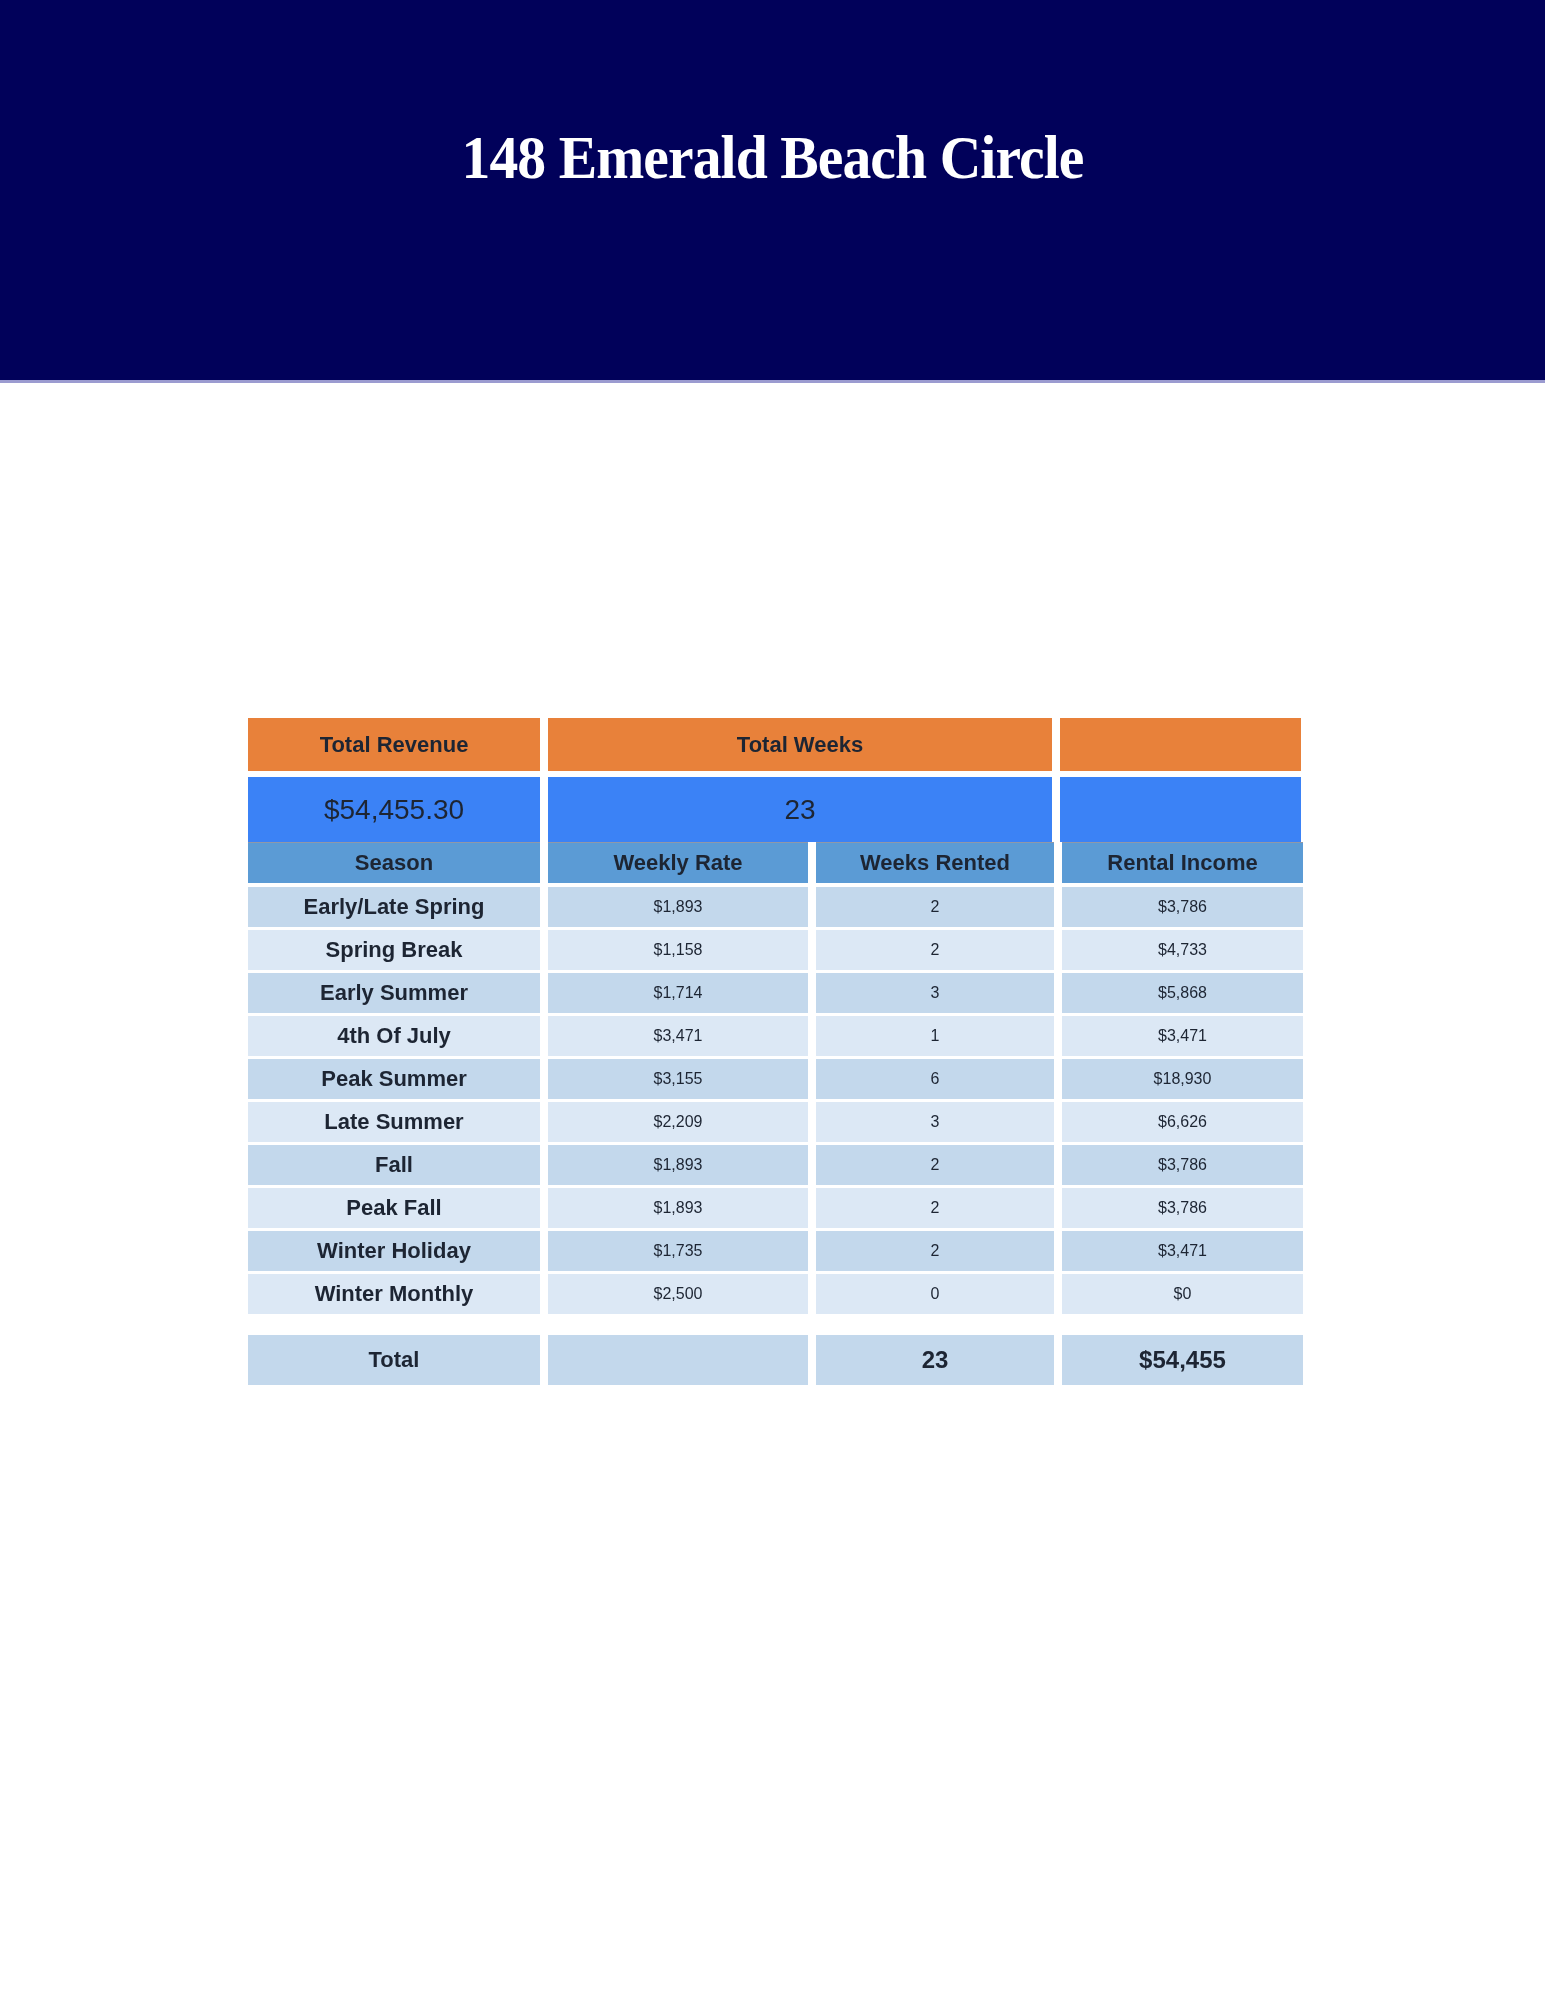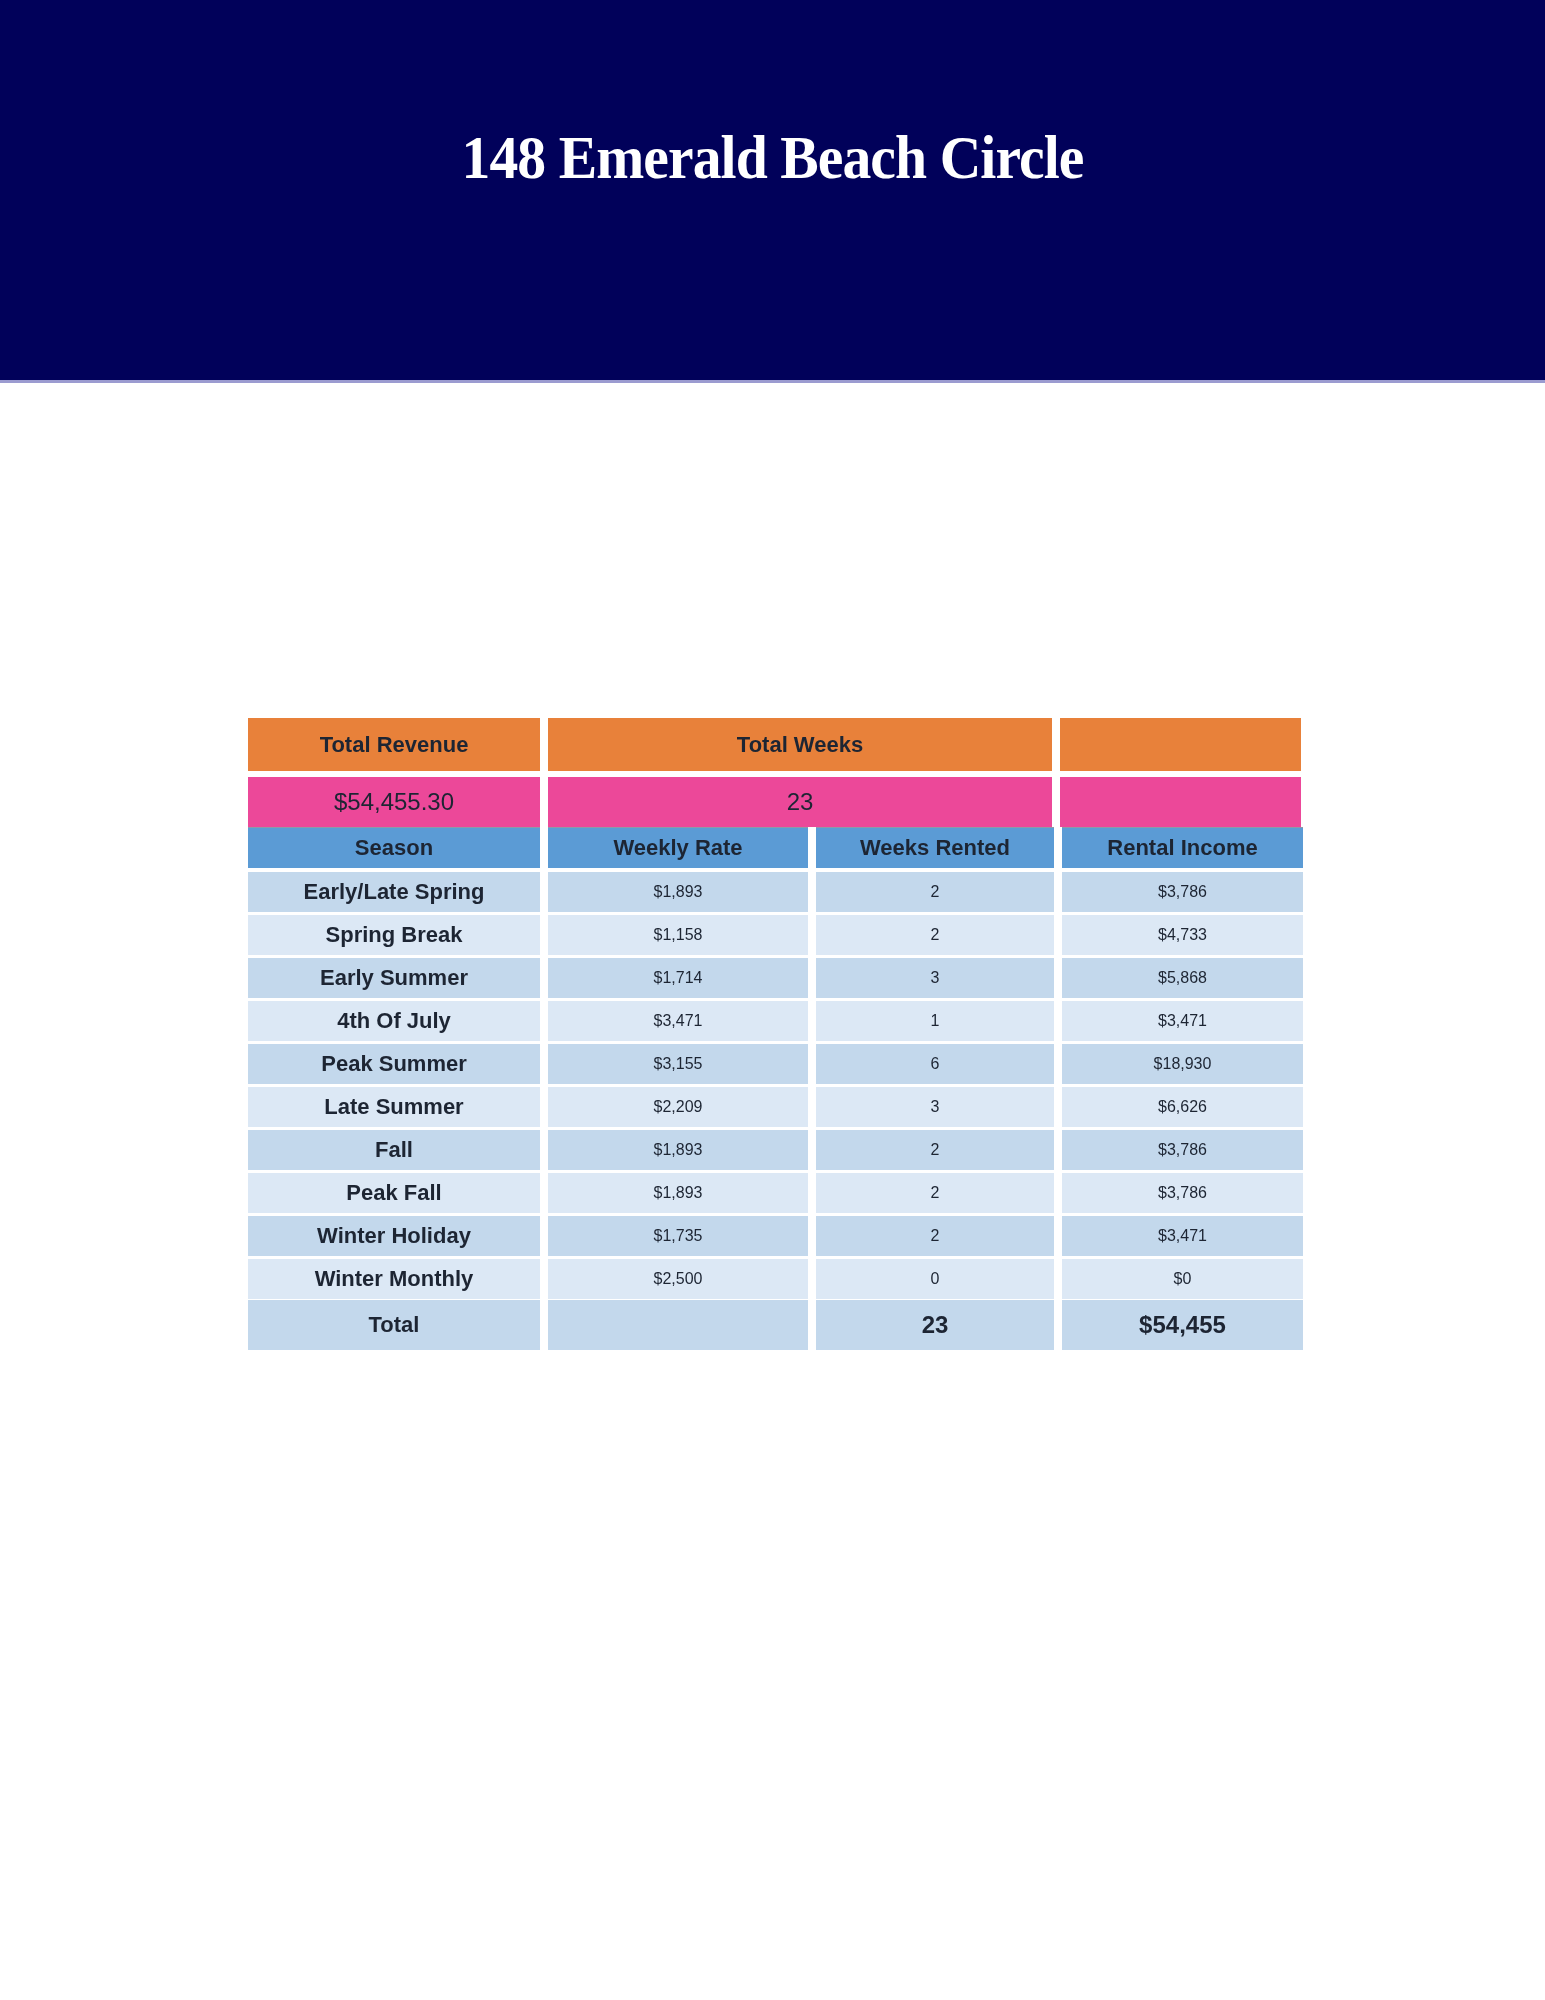--- a/index.html
+++ b/index.html
@@ -45,36 +45,36 @@
 
   .cell {
     display:flex; align-items:center; justify-content:center;
     text-align:center;
     overflow:hidden;
   }
   .cell.left-part { justify-content:center; }
   .half-box { width:260px; text-align:center; }
 
   .orange  { background:#e8813a; height:53px; font-weight:bold; }
-  .peach   { background:#ec4899; height:50px; font-size:24px; }
+  .peach   { background:#3b82f6; height:65px; font-size:28px; }
   .bluehead{ background:#5b9bd5; height:41px; font-weight:bold;
              border-top:1px solid #8f98a8; box-sizing:border-box; }
 
   .summary-head { margin-bottom:6px; }
 
   #data-rows { margin-top:4px; }
   .data-row { margin-top:3px; }
   .data-row:first-child { margin-top:0; }
   .data-row .cell { height:40px; }
   .data-row .season-cell { font-weight:bold; }
   .data-row .num { font-size:16px; font-weight:normal; }
   .shade-a .cell { background:#c3d8ec; }
   .shade-b .cell { background:#dce8f5; }
 
-  .total-row { margin-top:1px; }
+  .total-row { margin-top:21px; }
   .total-row .cell { background:#c3d8ec; height:50px; font-weight:bold; }
   .total-row .num { font-size:24px; }
 </style>
 </head>
 <body>
 
 <div class="banner">
   <h1>148 Emerald Beach Circle</h1>
 </div>
 

